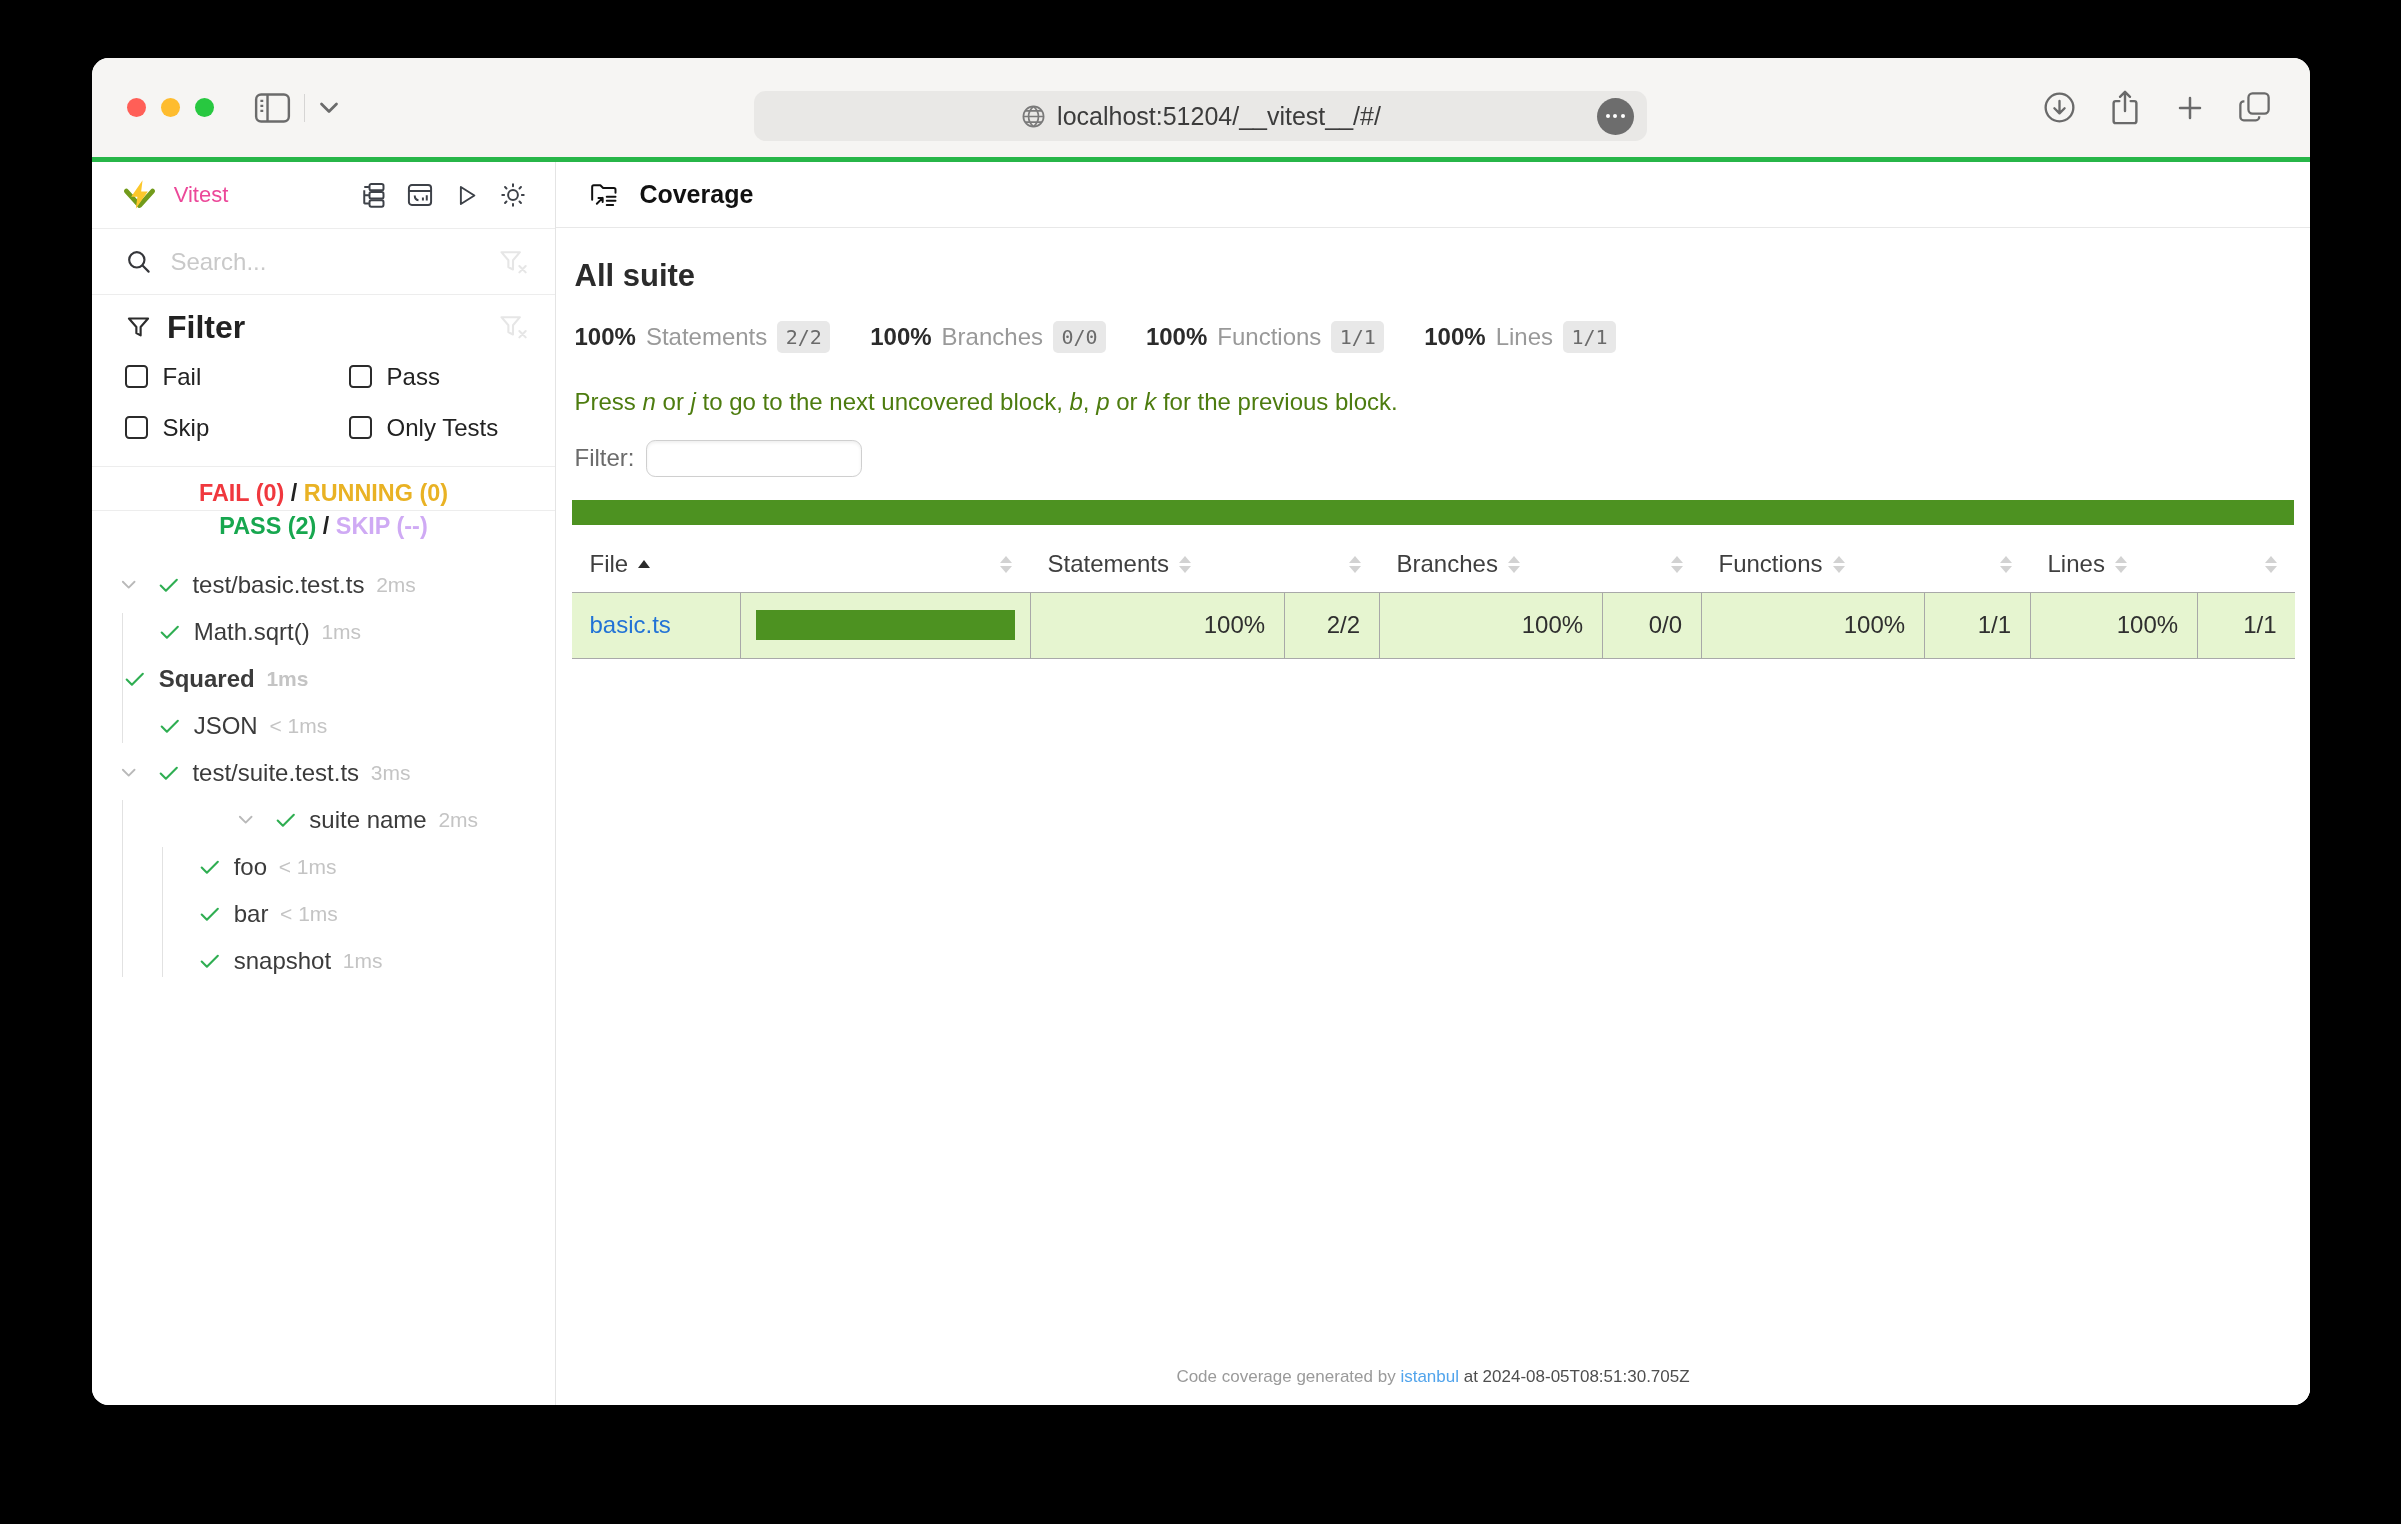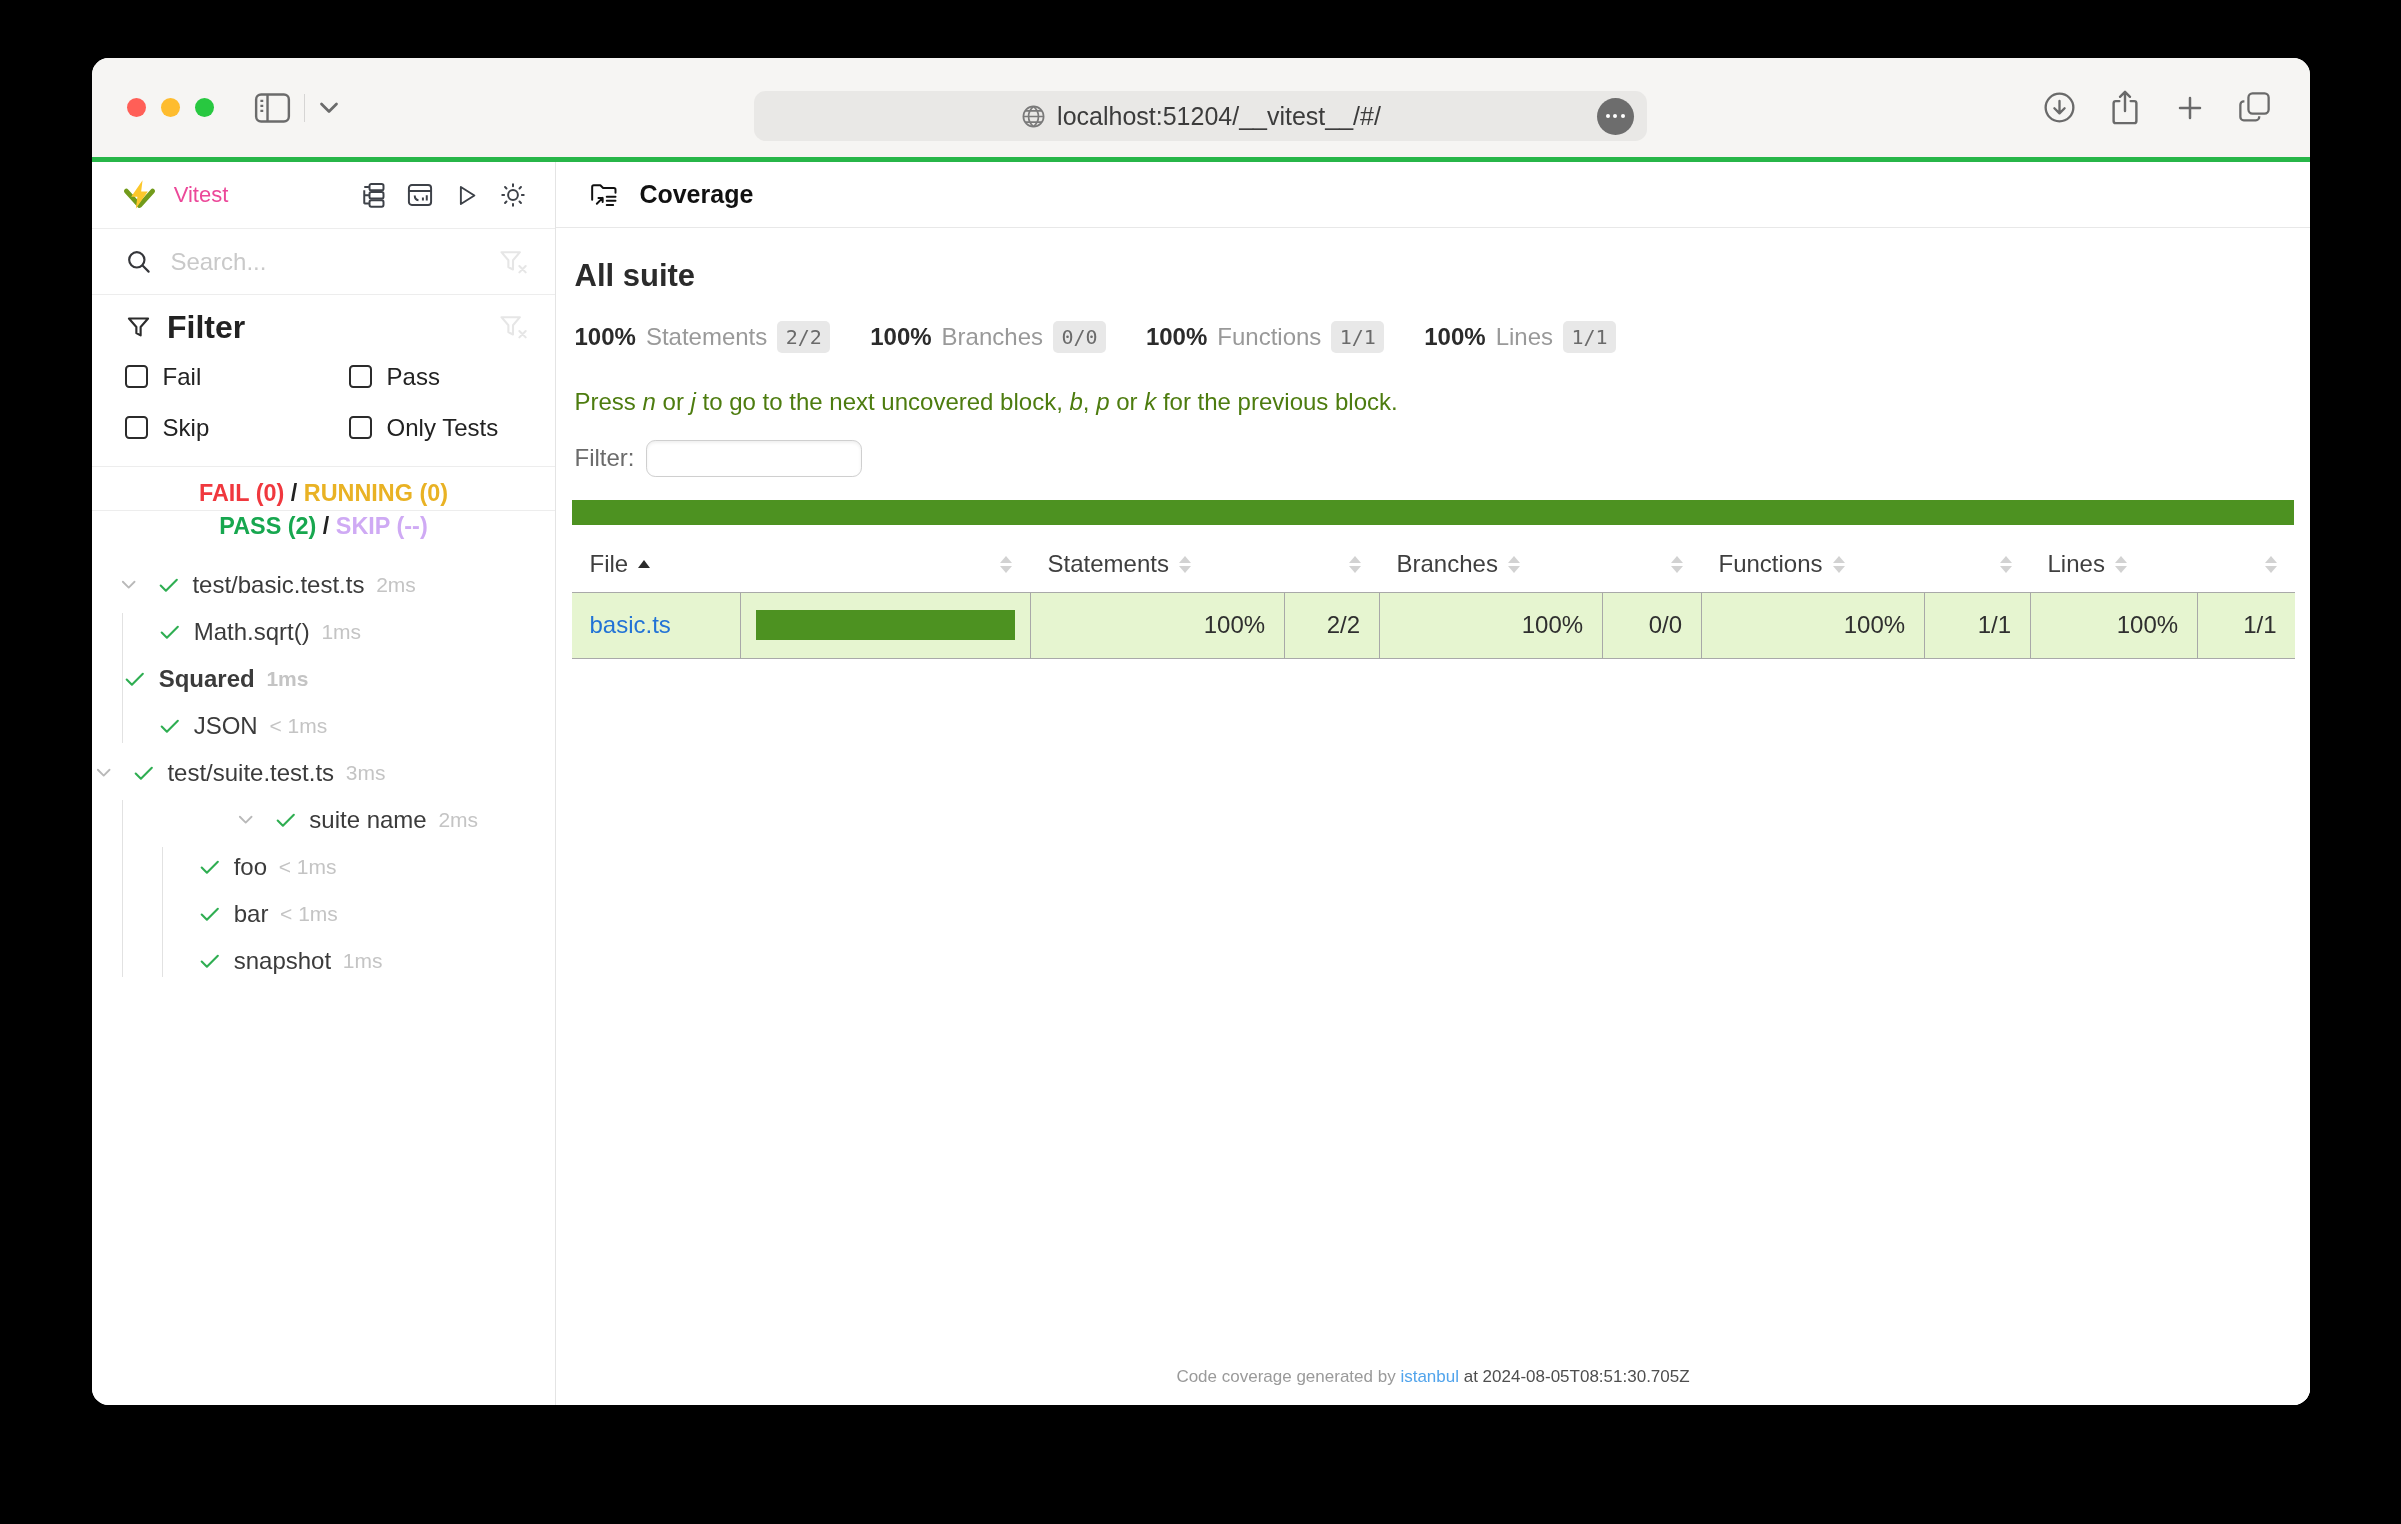--- a/index.html
+++ b/index.html
@@ -318,21 +318,21 @@
           </div>
           <div class="tree-row" style="padding-left: 65px;">
             <span class="check">
               <svg width="25" height="25" viewBox="0 0 24 24">
                 <path d="M4.5 13l5 5L20 7.5" stroke="var(--check-green)" stroke-width="2" fill="none" stroke-linecap="round" stroke-linejoin="round"></path>
               </svg>
             </span>
             <span class="lbl">JSON</span>
             <span class="dur">&lt; 1ms</span>
           </div>
-          <div class="tree-row" style="">
+          <div class="tree-row" style="padding-left: 25px;">
             <span class="chev">
               <svg width="23.4" height="23.4" viewBox="0 0 24 24">
                 <path d="M6 9l6 6 6-6" stroke="currentColor" stroke-width="1.9" fill="none" stroke-linecap="round" stroke-linejoin="round"></path>
               </svg>
             </span>
             <span class="check">
               <svg width="25" height="25" viewBox="0 0 24 24">
                 <path d="M4.5 13l5 5L20 7.5" stroke="var(--check-green)" stroke-width="2" fill="none" stroke-linecap="round" stroke-linejoin="round"></path>
               </svg>
             </span>

